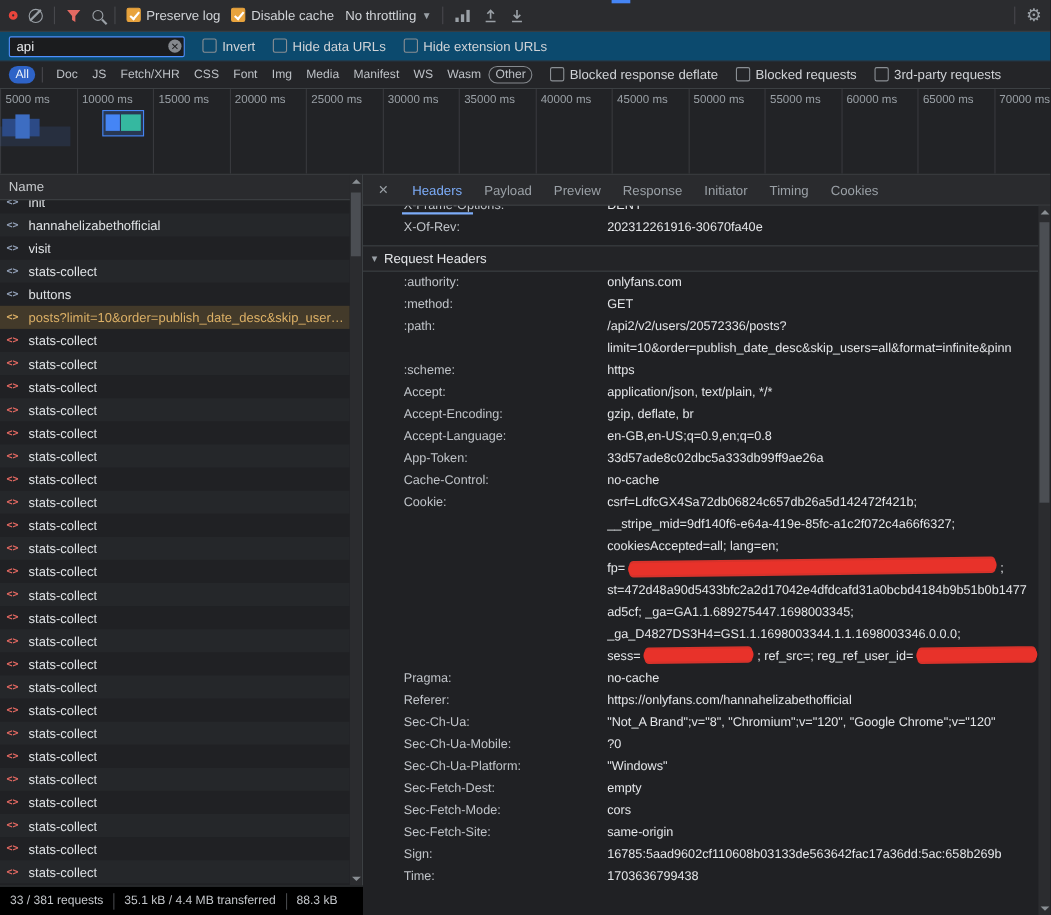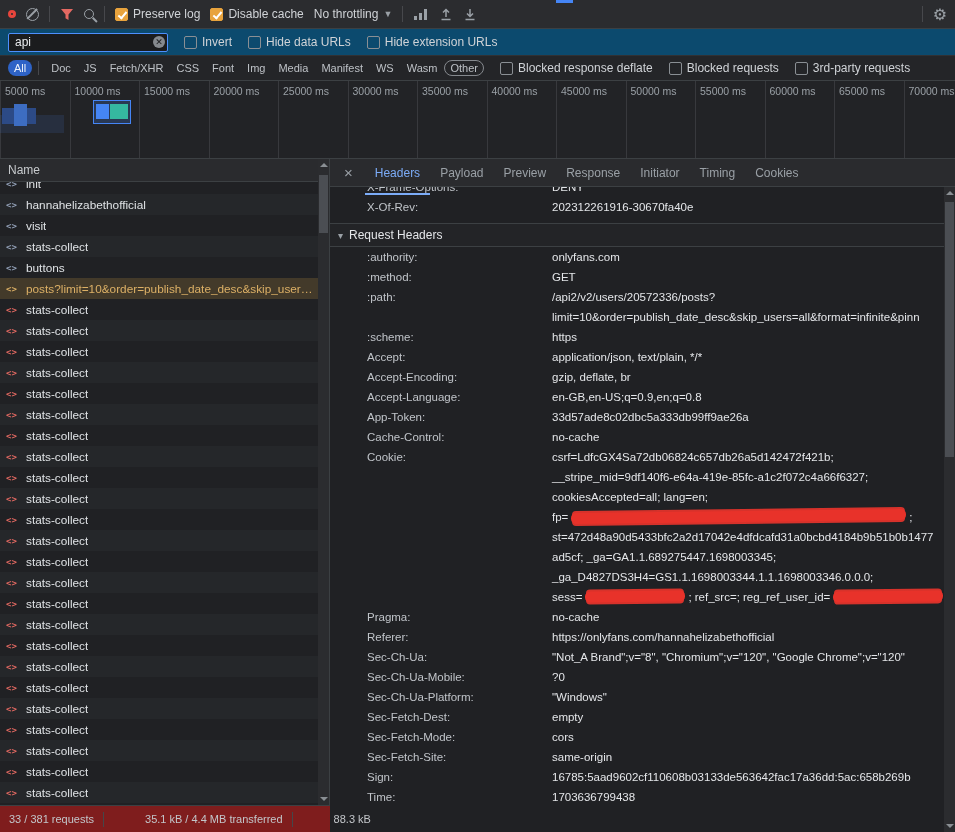--- a/index.html
+++ b/index.html
@@ -15,21 +15,21 @@
 
   
   .toolbar { top:0; height:29px; background:#2b2c2f; border-bottom:1px solid #3c4043; gap:10px; padding:0 8px; }
   .tdiv { width:1px; height:16px; background:#47484c; flex:none; }
   .rec { width:8px; height:8px; border-radius:50%; border:3px solid #e8453c; flex:none; cursor:pointer; }
   .clear-ic { width:13px; height:13px; border:1.5px solid #9aa0a6; border-radius:50%; position:relative; flex:none; cursor:pointer; }
   .clear-ic:after { content:""; position:absolute; left:-2px; top:4px; width:14px; height:1.5px; background:#9aa0a6; transform:rotate(-45deg); }
   .icon-btn { display:flex; align-items:center; justify-content:center; flex:none; cursor:pointer; }
   .search-ic { width:10px; height:10px; border:1.5px solid #9aa0a6; border-radius:50%; position:relative; }
   .search-ic:after { content:""; position:absolute; width:6px; height:1.5px; background:#9aa0a6; transform:rotate(45deg); left:7px; top:9px; }
-  .chk { display:flex; align-items:flex-end; gap:5px; color:#d0d3d7; cursor:pointer; flex:none; }
+  .chk { display:flex; align-items:flex-start; gap:5px; color:#d0d3d7; cursor:pointer; flex:none; }
   .box { width:13px; height:13px; border:1px solid #8a8f94; border-radius:2px; position:relative; flex:none; }
   .chk.on .box { background:#e8a33d; border-color:#e8a33d; }
   .chk.on .box:after { content:""; position:absolute; left:4px; top:1px; width:3px; height:7px; border:solid #fff; border-width:0 2px 2px 0; transform:rotate(40deg); }
   .dropdown { display:flex; align-items:center; gap:5px; color:#d0d3d7; cursor:pointer; flex:none; }
   .dd-arrow { color:#9aa0a6; font-size:9px; }
   .gear { font-size:16px; color:#9aa0a6; cursor:pointer; }
   .spacer { flex:1; }
   .top-strip { position:absolute; left:556px; top:0; width:17px; height:3px; background:#4585f5; }
 
   
@@ -73,21 +73,21 @@
   
   .vscroll { position:absolute; width:11px; background:#2b2c2f; }
   .vscroll .thumb { position:absolute; left:1px; right:1px; background:#4b4e53; cursor:pointer; }
   .sb-arrow { position:absolute; left:0; width:11px; height:12px; display:flex; align-items:center; justify-content:center; cursor:pointer; }
   .sb-arrow.up:after { content:""; border:4px solid transparent; border-bottom-color:#8a8f94; margin-top:-4px; }
   .sb-arrow.down:after { content:""; border:4px solid transparent; border-top-color:#8a8f94; margin-bottom:-4px; }
   .left .vscroll { right:0; top:0; bottom:27px; }
   .left .thumb { top:16px; height:58px; }
 
   
-  .statusbar { position:absolute; left:0; bottom:0; width:330px; height:27px; background:#7f1d1d; border-top:1px solid #3c4043; display:flex; align-items:center; font-size:11px; color:#c3c6ca;gap:32px; }
+  .statusbar { position:absolute; left:0; bottom:0; width:330px; height:27px; background:#000000; border-top:1px solid #3c4043; display:flex; align-items:center; font-size:11px; color:#c3c6ca; }
   .sb-item { padding:0 9px; border-right:1px solid #45474a; height:15px; display:flex; align-items:center; white-space:nowrap; }
   .sb-item:last-child { border-right:none; }
 
   
   .right { position:absolute; left:330px; right:0; top:0; bottom:0; }
   .dtabs { height:28px; background:#2a2b2e; border-bottom:1px solid #3c4043; display:flex; align-items:center; }
   .dclose { padding:0 12px 0 14px; color:#9aa0a6; font-size:15px; cursor:pointer; }
   .dtab { padding:0 10px; height:44px; display:flex; align-items:center; color:#9aa0a6; cursor:pointer; white-space:nowrap; }
   .dtab.active { color:#7cacf8; box-shadow:inset 0 -2px 0 #7cacf8; }
   .detail-scroll { position:absolute; left:0; right:11px; top:28px; bottom:0; overflow:hidden; }

